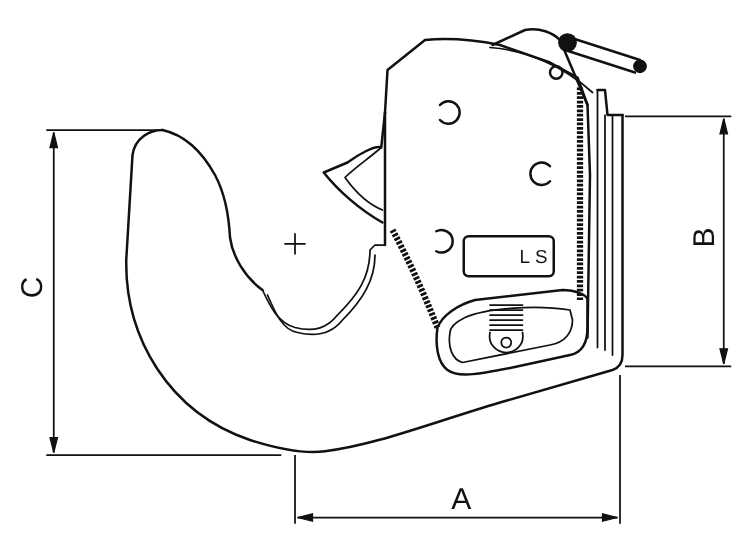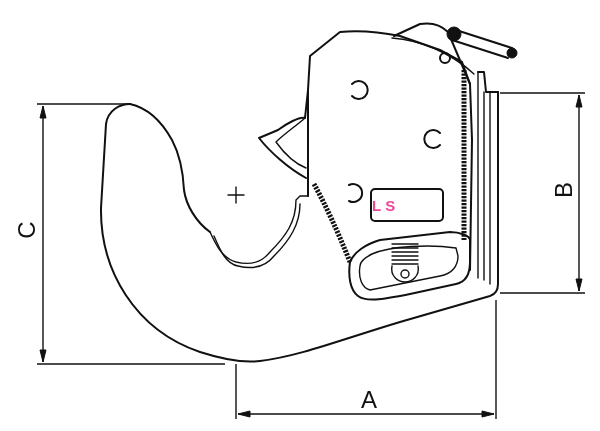--- a/index.html
+++ b/index.html
@@ -5,21 +5,21 @@
     html, body { margin: 0; padding: 0; background: #ffffff; }
     body { width: 600px; height: 431px; overflow: hidden; position: relative; font-family: "Liberation Sans", sans-serif; }
     #drawing { position: absolute; left: 0; top: 0; width: 600px; height: 431px; }
     .ln { fill: none; stroke: #111; stroke-width: 2; stroke-linecap: round; stroke-linejoin: round; }
     .ln-thin { fill: none; stroke: #111; stroke-width: 1.4; stroke-linecap: round; stroke-linejoin: round; }
     .dim { fill: none; stroke: #111; stroke-width: 1.4; }
     .fillblack { fill: #111; stroke: #111; }
     .teeth { fill: none; stroke: #111; stroke-width: 5; stroke-dasharray: 2.2 1.3; }
     .dim-label { position: absolute; font-size: 24px; color: #111; line-height: 1; }
     .dim-label.rot { transform: rotate(-90deg); transform-origin: center; }
-    .ls-box { position: absolute; left: 370px; top: 188px; width: 74px; height: 34px; border: 2px solid #111; border-radius: 5px; box-sizing: border-box; display: flex; align-items: center; justify-content: flex-start; font-size: 15px; letter-spacing: 4px; color: #ec4899; background: #fff; font-weight: bold; }
+    .ls-box { position: absolute; left: 370px; top: 188px; width: 74px; height: 34px; border: 2px solid #111; border-radius: 5px; box-sizing: border-box; display: flex; align-items: center; justify-content: flex-end; font-size: 15px; letter-spacing: 4px; color: #0f172a; background: #fff; }
   </style>
 </head>
 <body>
 
 <svg id="drawing" viewBox="0 0 600 431" xmlns="http://www.w3.org/2000/svg">
 
   <g>
     <line class="dim" x1="37" y1="104" x2="130" y2="104"></line>
     <line class="dim" x1="37" y1="364" x2="225" y2="364"></line>
     <line class="dim" x1="43" y1="106" x2="43" y2="362"></line>

